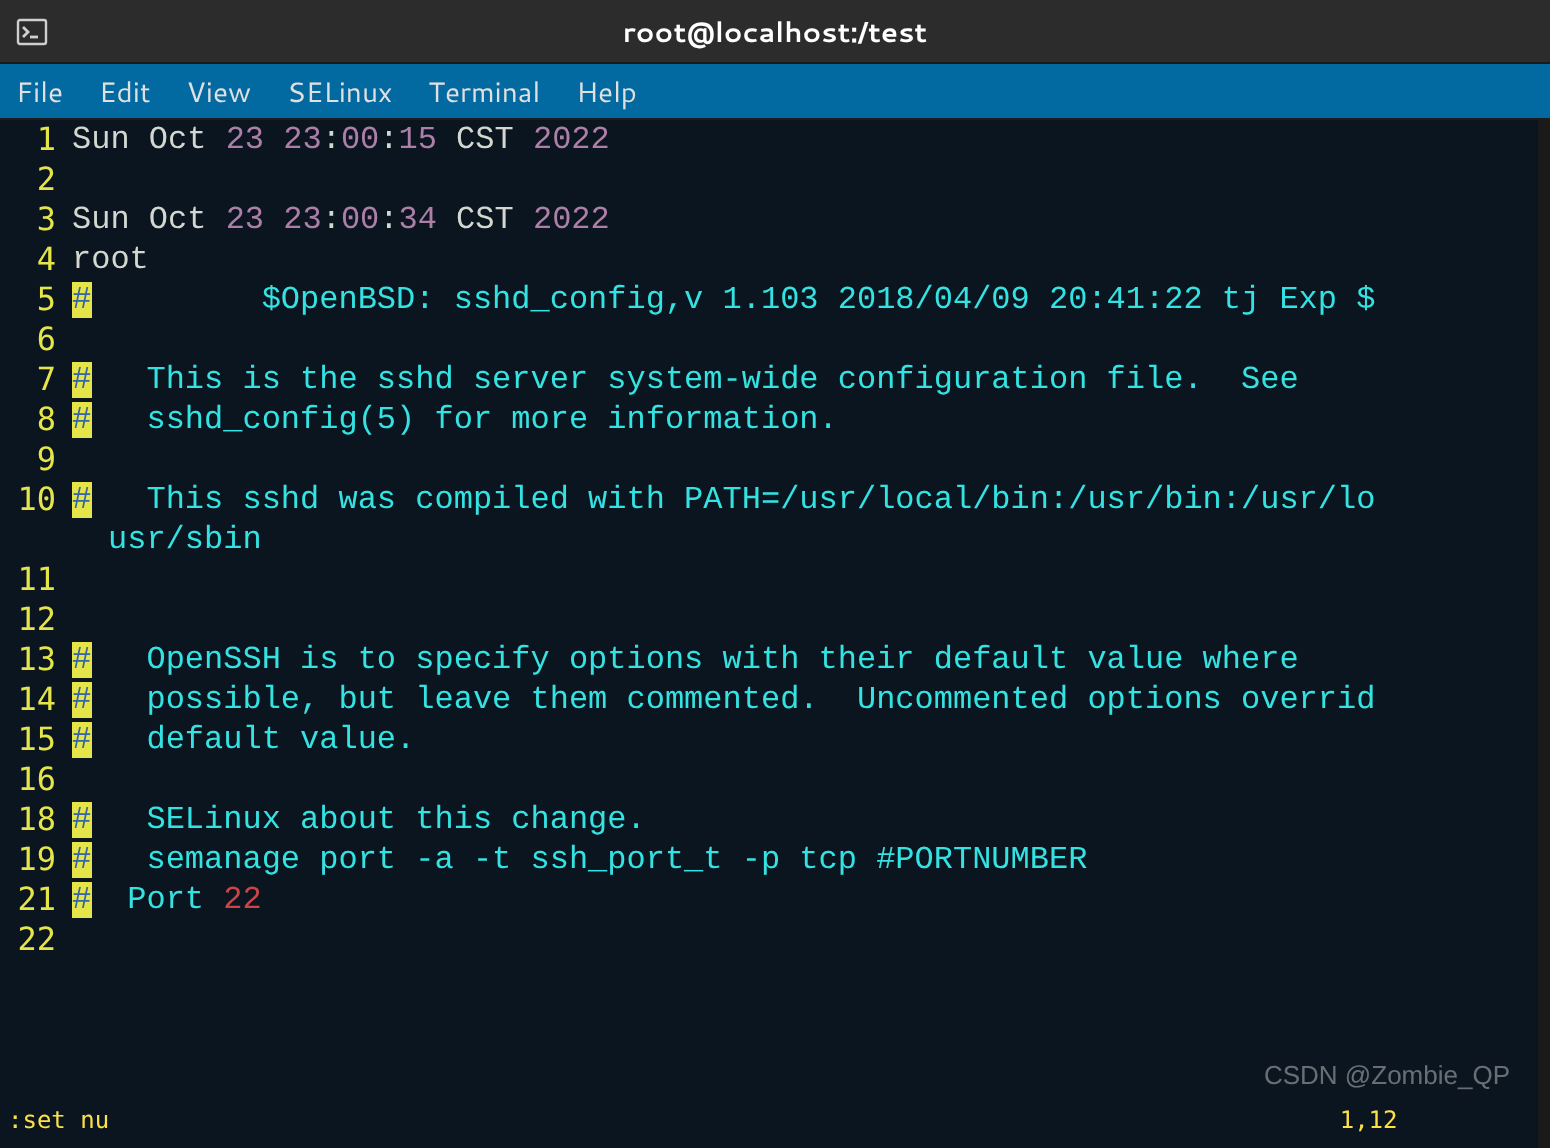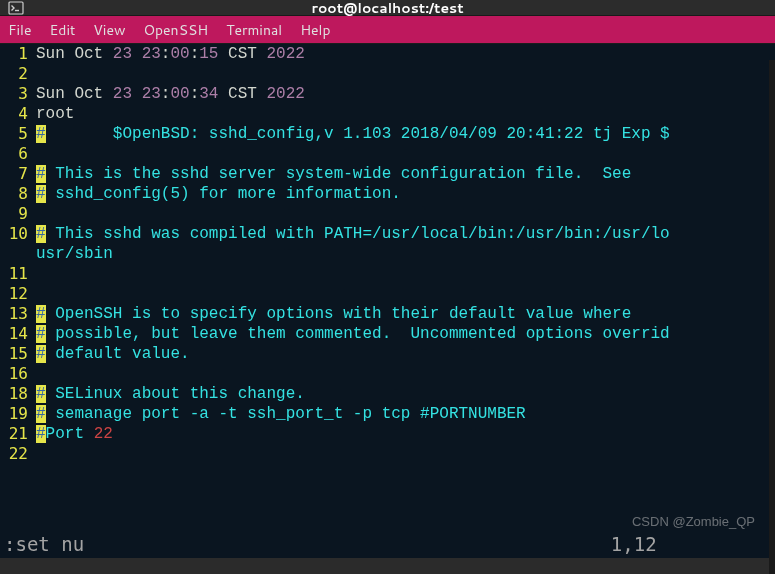--- a/index.html
+++ b/index.html
@@ -6,21 +6,21 @@
     html, body {
       width: 775px;
       height: 574px;
       overflow: hidden;
       background: #2b2b2b;
       font-family: "DejaVu Sans Mono", "Liberation Mono", monospace;
       font-size: 15px;
       color: #d3d7cf;
     }
     .titlebar {
-      height: 16px;
+      height: 32px;
       background: #2c2c2c;
       border-bottom: 1px solid #1a1a1a;
       display: flex;
       align-items: center;
       padding: 0 8px;
       color: #ffffff;
       font-family: "Cantarell", "DejaVu Sans", sans-serif;
       font-size: 14px;
       font-weight: bold;
     }
@@ -33,21 +33,21 @@
       justify-content: center;
     }
     .titlebar .title-text {
       position: absolute;
       left: 0; right: 0;
       text-align: center;
       pointer-events: none;
     }
     .menubar {
       height: 28px;
-      background: #be185d;
+      background: #0369a1;
       display: flex;
       align-items: center;
       padding: 0 8px;
       font-family: "Cantarell", "DejaVu Sans", sans-serif;
       font-size: 14px;
       color: #e0e0e0;
       gap: 18px;
       border-bottom: 1px solid #1c1c1c;
     }
     .menubar .menu-item {
@@ -78,36 +78,36 @@
       color: #e5e54a;
       padding-right: 4px;
       user-select: none;
     }
     .code {
       padding-left: 4px;
       color: #d3d7cf;
       font-family: Liberation Mono, monospace;
     }
     .c-white  { color: #d3d7cf; }
-    .c-teal   { color: #34e2e2; }
+    .c-teal   { color: #34e2e2; margin-left: 18px; }
     .c-purple { color: #ad7fa8; }
     .c-red    { color: #cc4444; }
     .c-yellow-bg {
       background: #e5e54a;
       color: #3465a4;
       padding: 0;
     }
     .statusline {
       position: absolute;
       left: 0; right: 0; bottom: 4px;
       height: 20px;
-      color: #a3a3a3;
+      color: #fde047;
       display: flex;
       padding: 0 4px;
-      font-size: 19px;
+      font-size: 12px;
       line-height: 20px;
       white-space: pre;
       justify-content: space-between;
     }
     .watermark {
       position: absolute;
       right: 20px;
       bottom: 26px;
       color: rgba(200,200,200,0.5);
       font-family: sans-serif;
@@ -135,21 +135,21 @@
         <line x1="7" y1="10.5" x2="11" y2="10.5" stroke="#cfcfcf" stroke-width="1.4"></line>
       </svg>
   </span>
   <span class="title-text">root@localhost:/test</span>
 </div>
 
 <div class="menubar">
   <span class="menu-item">File</span>
   <span class="menu-item">Edit</span>
   <span class="menu-item">View</span>
-  <span class="menu-item">OpenSSH</span>
+  <span class="menu-item">SELinux</span>
   <span class="menu-item">Terminal</span>
   <span class="menu-item">Help</span>
 </div>
 
 <div class="editor">
   <div class="lines" id="lines">
       <div class="line"><div class="gutter">1</div><div class="code"><span class="c-white">Sun Oct </span><span class="c-purple">23</span><span class="c-white"> </span><span class="c-purple">23</span><span class="c-white">:</span><span class="c-purple">00</span><span class="c-white">:</span><span class="c-purple">15</span><span class="c-white"> CST </span><span class="c-purple">2022</span></div></div>
       <div class="line"><div class="gutter">2</div><div class="code"></div></div>
       <div class="line"><div class="gutter">3</div><div class="code"><span class="c-white">Sun Oct </span><span class="c-purple">23</span><span class="c-white"> </span><span class="c-purple">23</span><span class="c-white">:</span><span class="c-purple">00</span><span class="c-white">:</span><span class="c-purple">34</span><span class="c-white"> CST </span><span class="c-purple">2022</span></div></div>
       <div class="line"><div class="gutter">4</div><div class="code"><span class="c-white">root</span></div></div>

